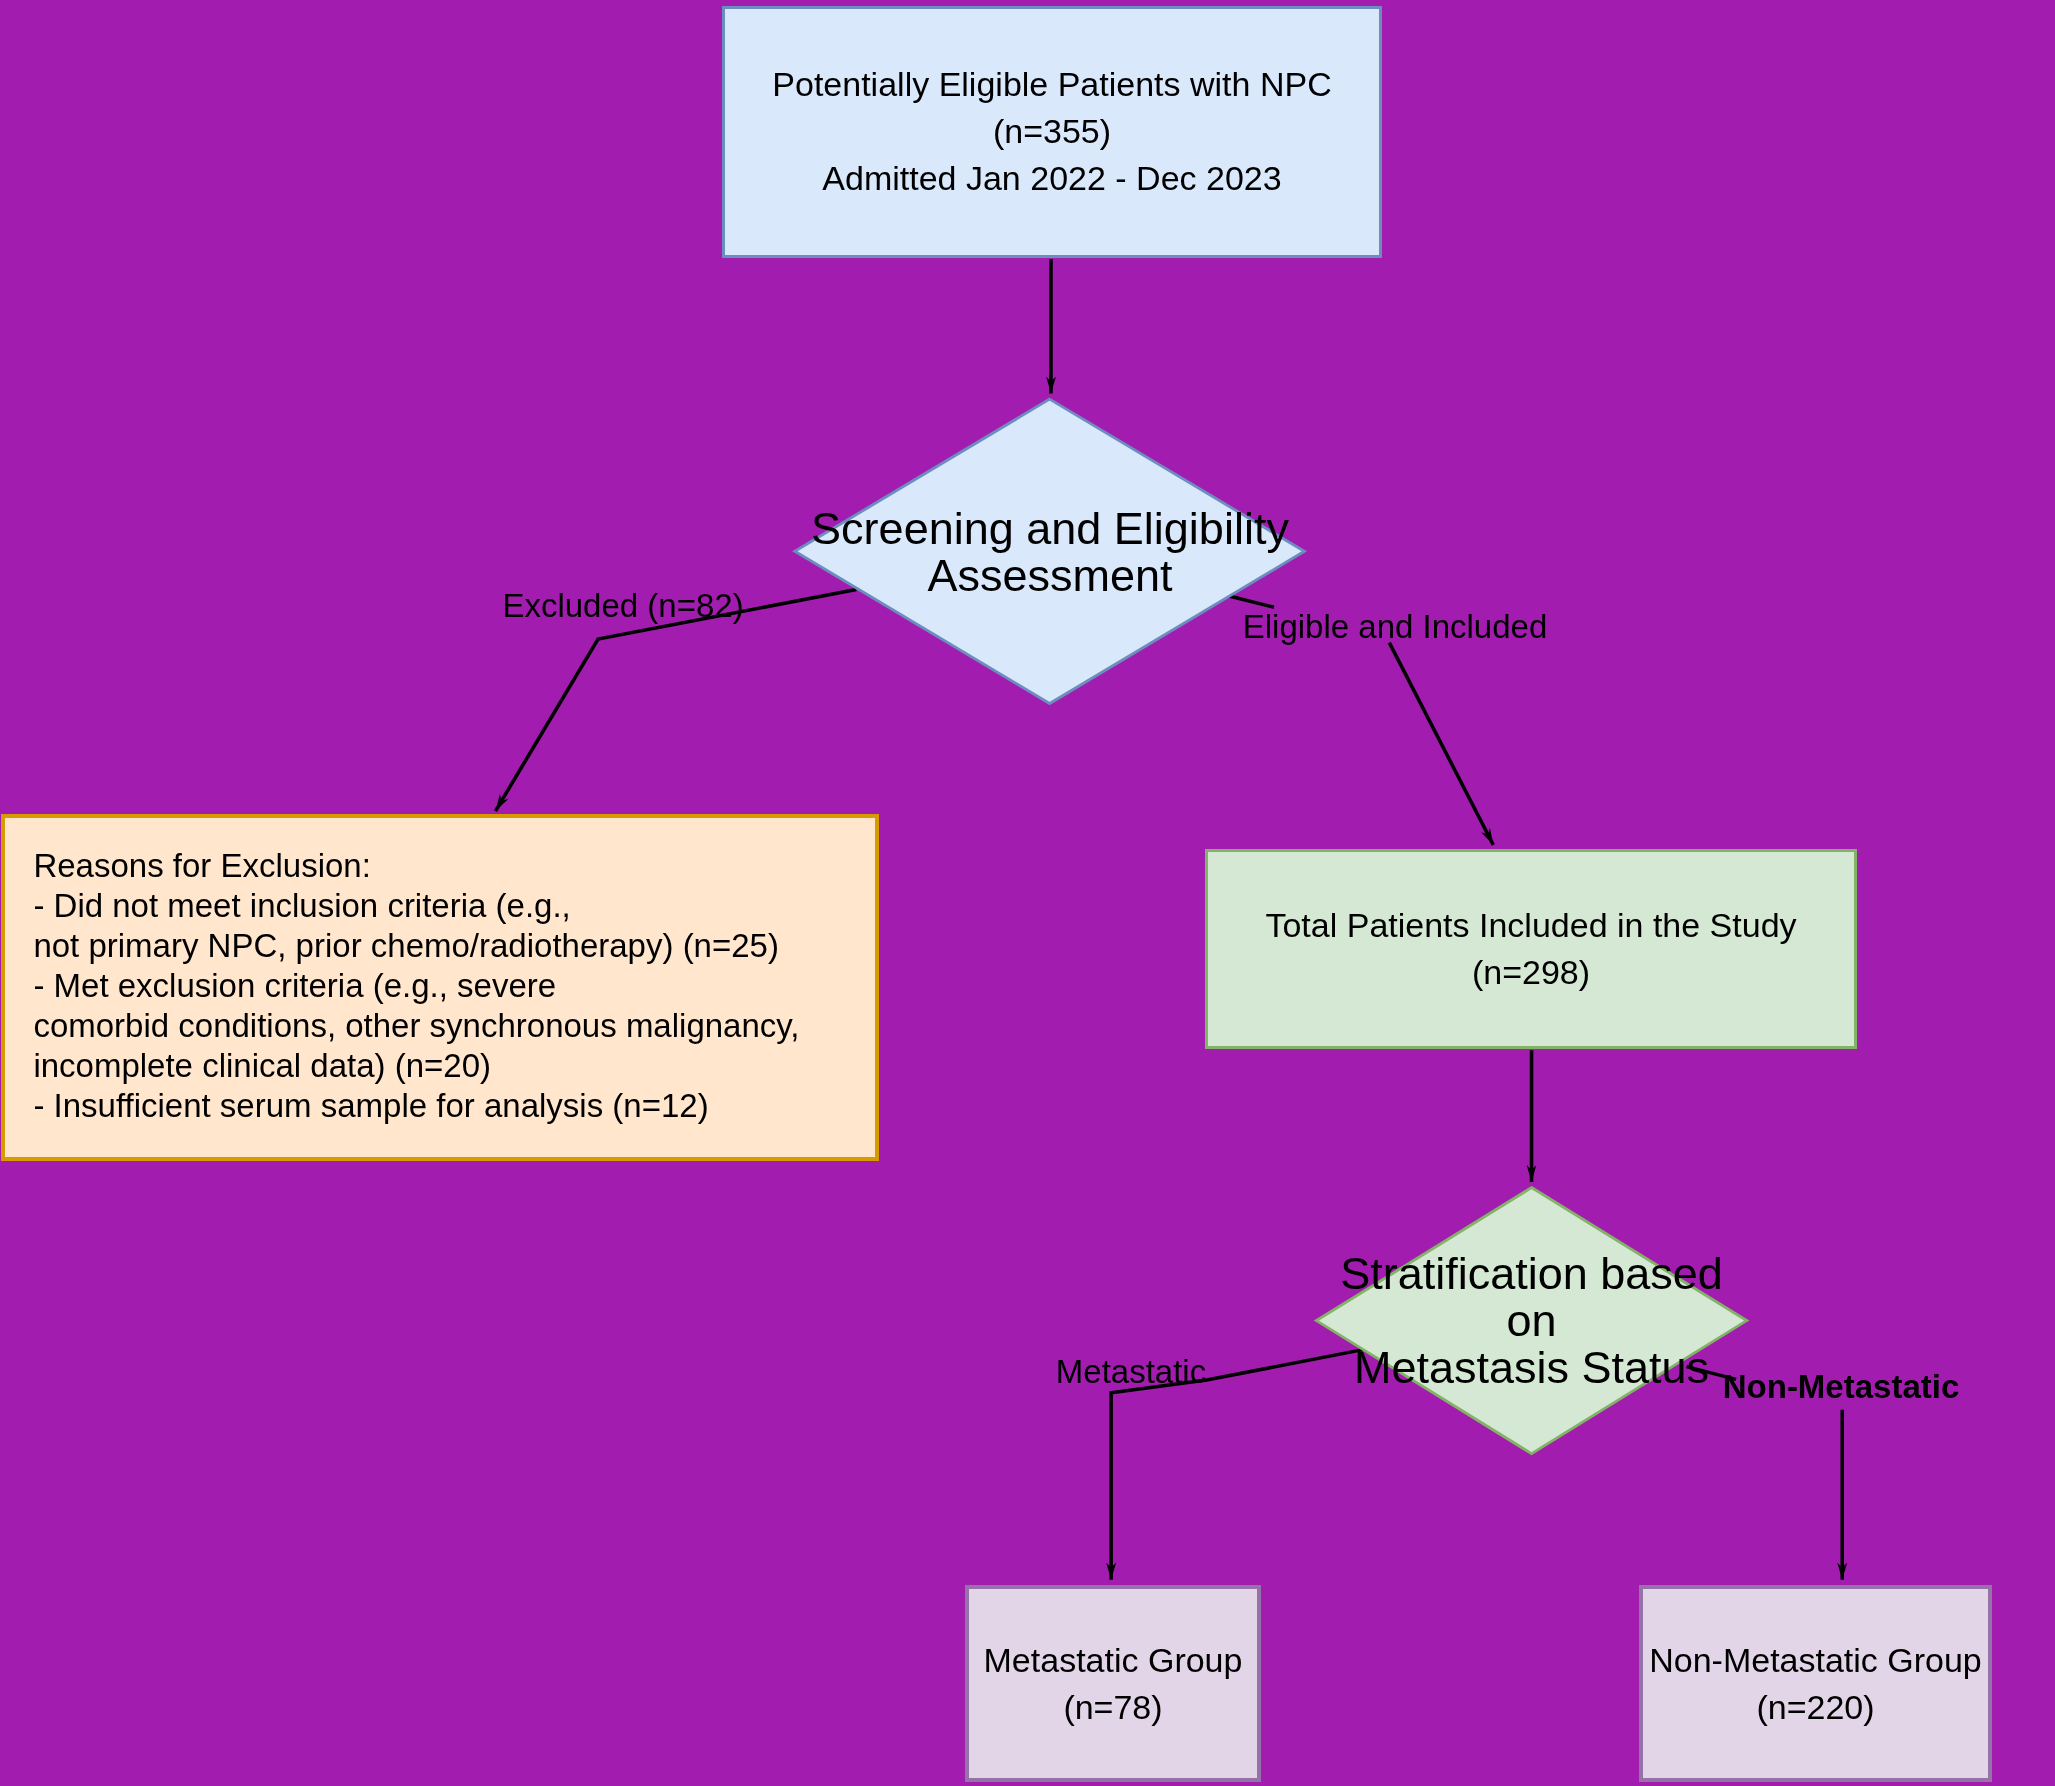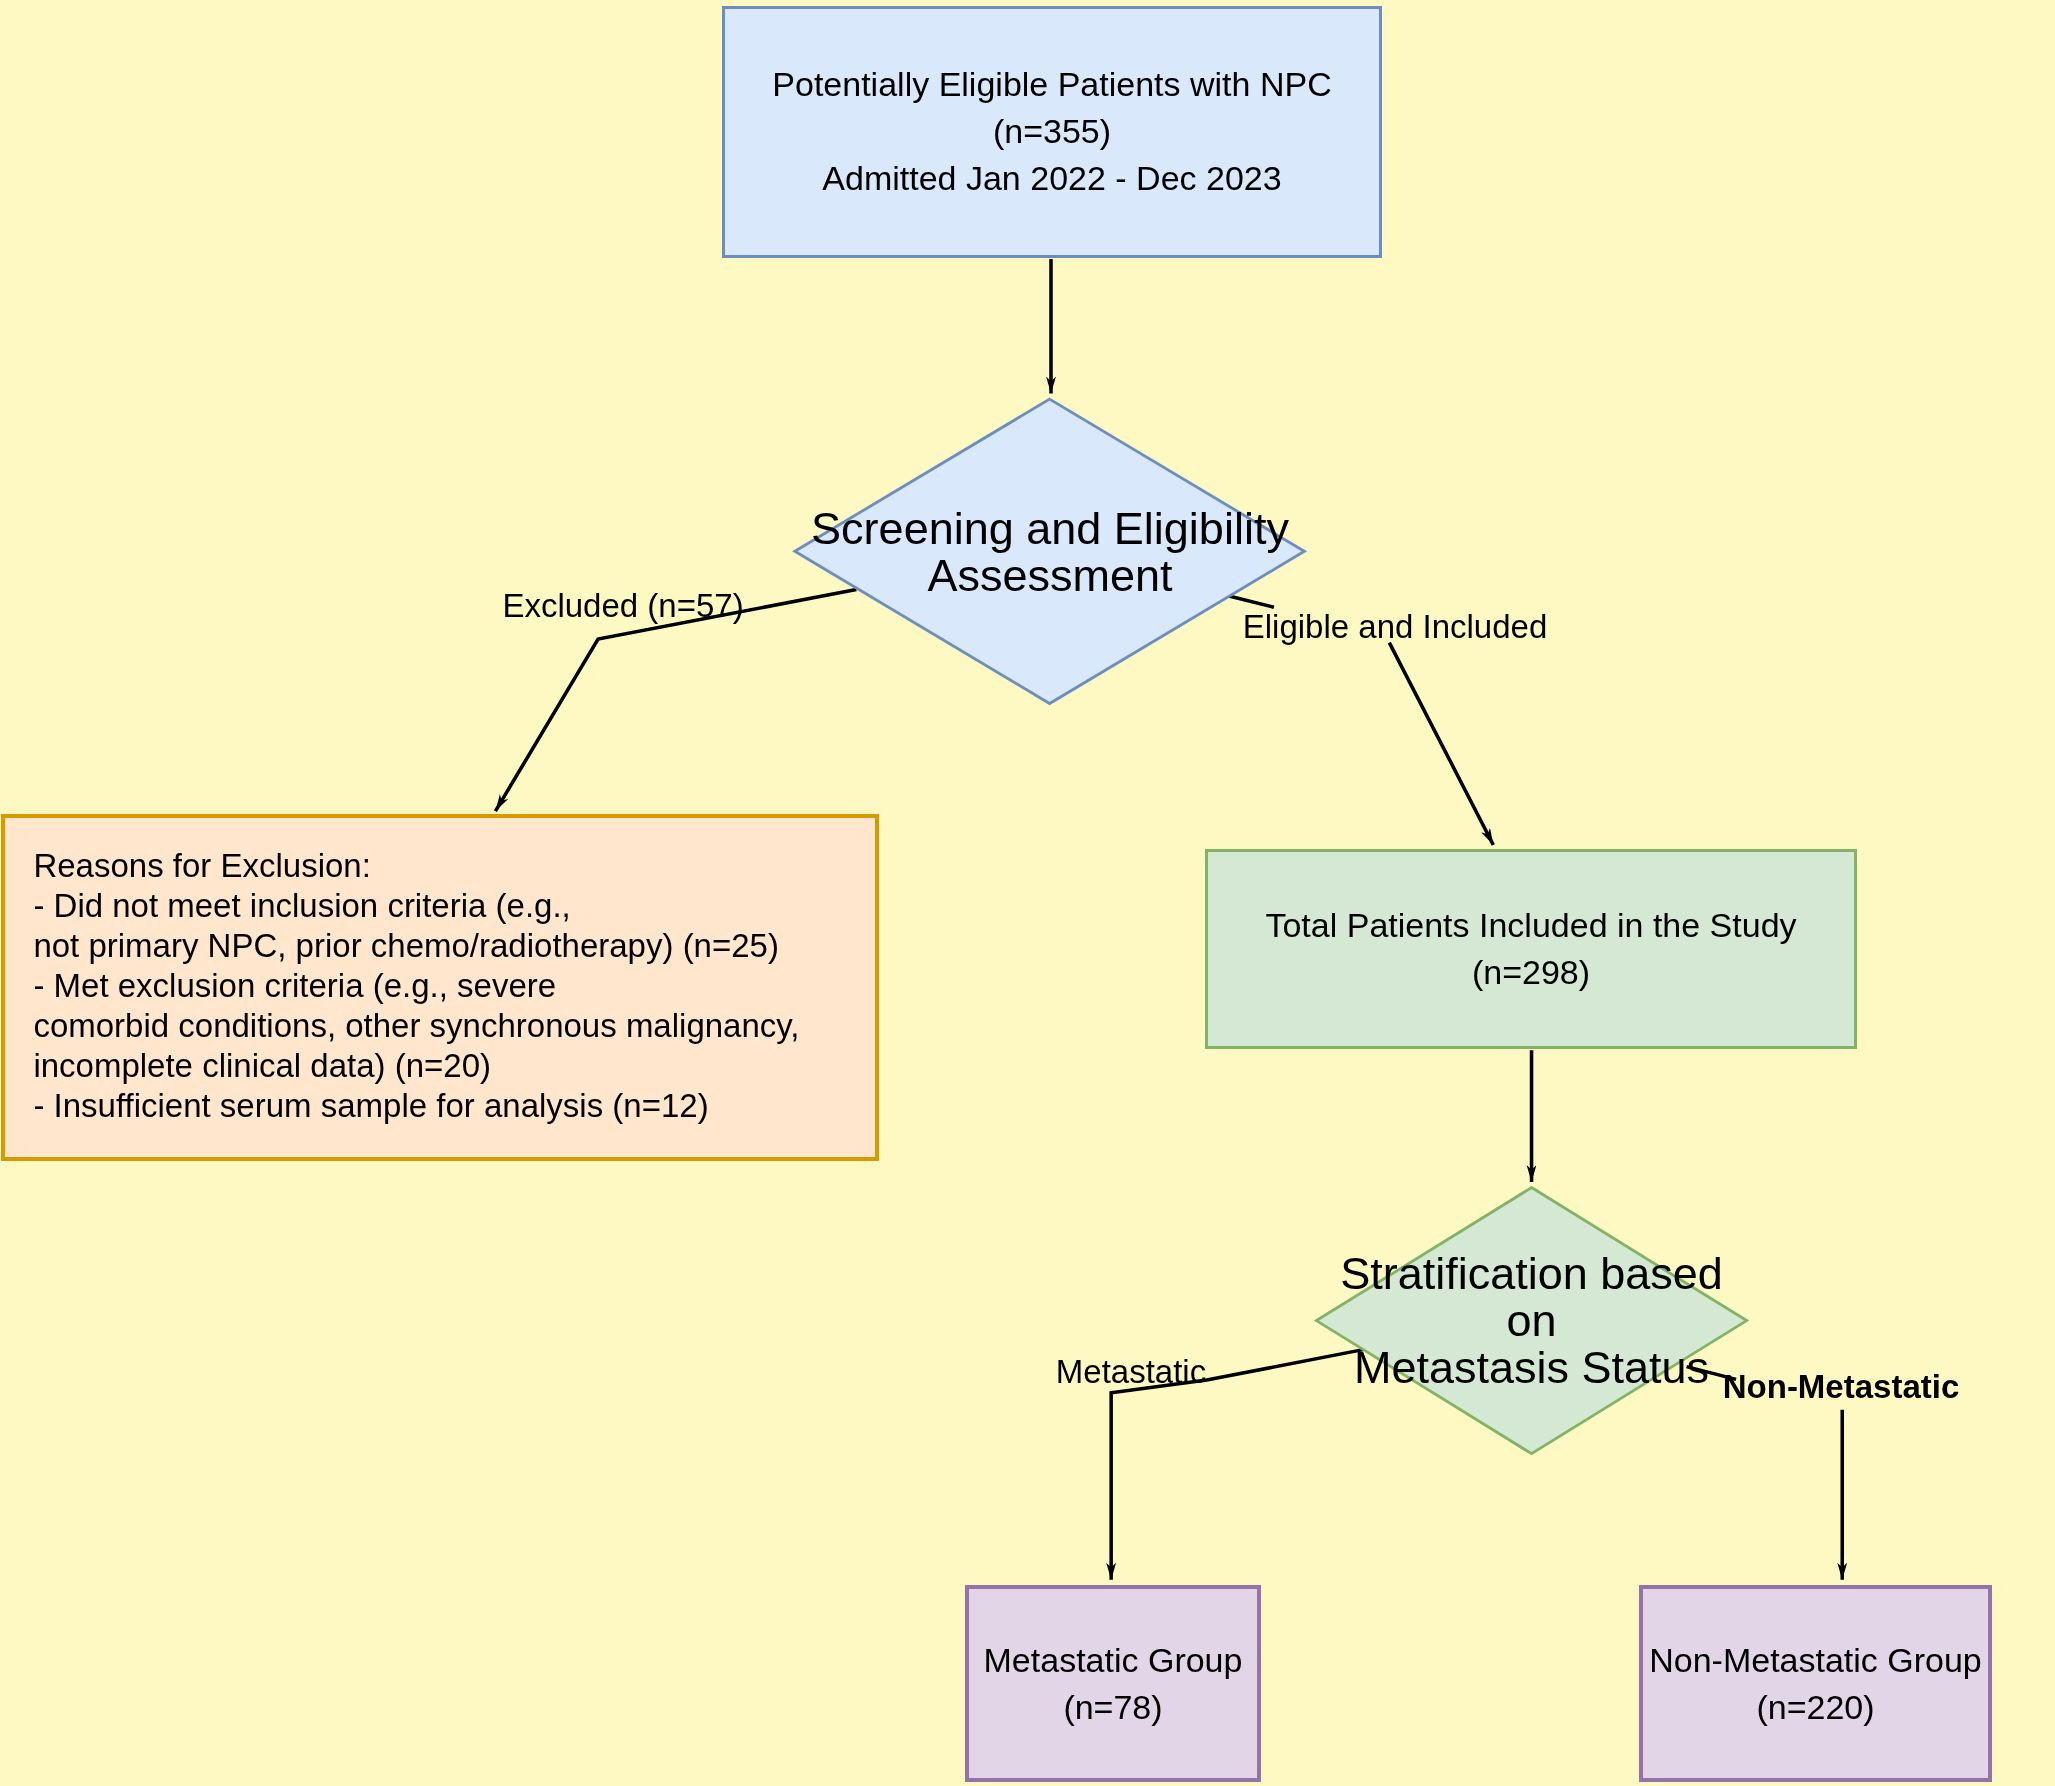--- a/index.html
+++ b/index.html
@@ -6,21 +6,21 @@
     margin: 0;
     padding: 0;
     background: #ffffff;
     font-family: "Liberation Sans", sans-serif;
     color: #000000;
   }
   #canvas {
     position: relative;
     width: 2056px;
     height: 1787px;
-    background: #fef9c3;
+    background: #a21caf;
     overflow: hidden;
   }
   #edges {
     position: absolute;
     left: 0; top: 0;
     width: 2056px;
     height: 1787px;
   }
   .node {
     position: absolute;
@@ -121,19 +121,19 @@
   <div class="node box-purple" style="left:965px; top:1585px; width:296px; height:197px;">
     <span class="ln">Metastatic Group</span>
     <span class="ln">(n=78)</span>
   </div>
 
   <div class="node box-purple" style="left:1639px; top:1585px; width:353px; height:197px;">
     <span class="ln">Non-Metastatic Group</span>
     <span class="ln">(n=220)</span>
   </div>
 
-  <div class="edge-label" style="left:623px; top:605px;">Excluded (n=57)</div>
+  <div class="edge-label" style="left:623px; top:605px;">Excluded (n=82)</div>
   <div class="edge-label" style="left:1395px; top:626px;">Eligible and Included</div>
   <div class="edge-label" style="left:1131px; top:1371px;">Metastatic</div>
   <div class="edge-label" style="left:1841px; top:1386px;font-weight:bold;">Non-Metastatic</div>
 
 </div>
 
 
 </body></html>

